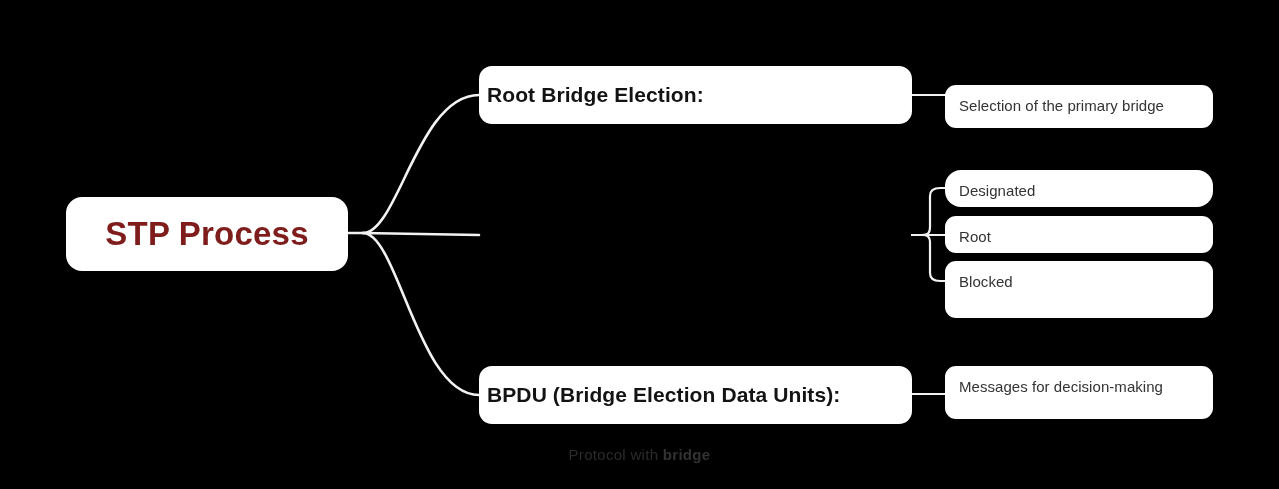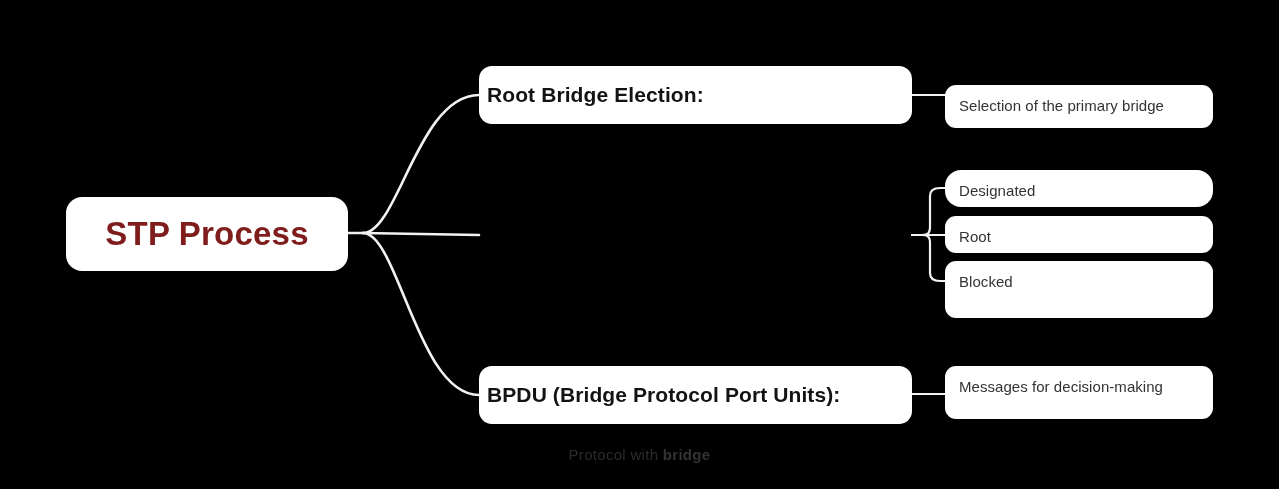--- a/index.html
+++ b/index.html
@@ -131,21 +131,21 @@
     <span class="node-label">Designated</span>
   </div>
   <div class="node node-leaf" style="top:261px;height:57px;">
     <span class="node-label">Blocked</span>
   </div>
   <div class="node node-leaf" style="top:216px;height:37px;">
     <span class="node-label">Root</span>
   </div>
 
   <div class="node node-branch" style="top:366px;">
-    <span class="node-label">BPDU (Bridge Protocol Port Units):</span>
+    <span class="node-label">BPDU (Bridge Election Data Units):</span>
   </div>
   <div class="node node-leaf" style="top:366px;height:53px;">
     <span class="node-label">Messages for decision-making</span>
   </div>
 
   <div class="footer">
     <span>Protocol with </span><span class="brand">bridge</span>
   </div>
 
 </div>

